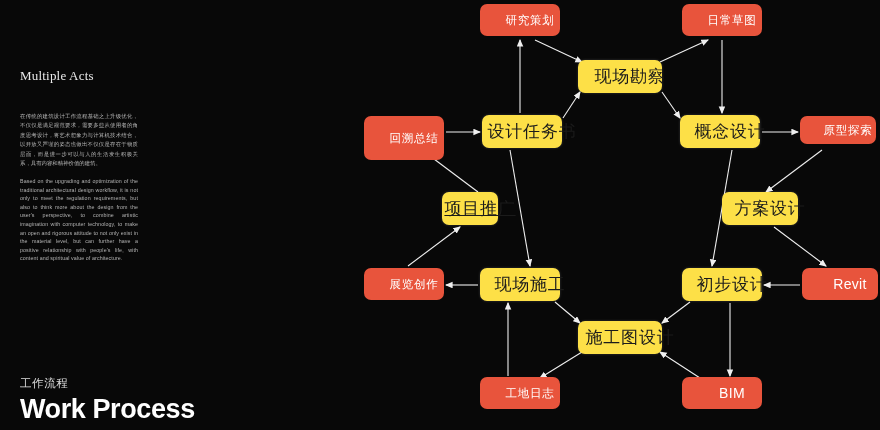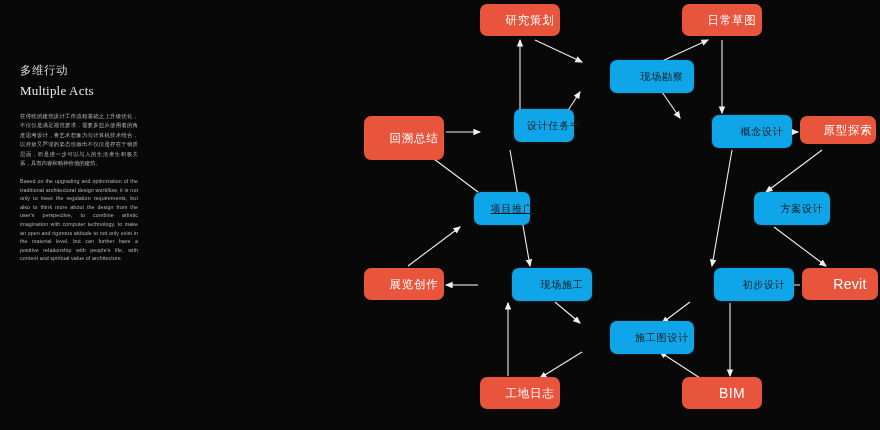--- a/index.html
+++ b/index.html
@@ -100,26 +100,25 @@
     position: absolute;
     display: flex;
     align-items: center;
     justify-content: center;
     border-radius: 7px;
     white-space: nowrap;
     font-family: "DejaVu Sans", "Liberation Sans", sans-serif;
     padding-left: 20px;
   }
   .node.light {
-    background: #0ea5e9;
+    background: #fde047;
     color: #1b1b1b;
-    font-size: 10px;
+    font-size: 17px;
     letter-spacing: .8px;
     box-shadow: 0 0 3px rgba(255,255,255,.18);
-    margin-left: 32px;
   }
   .node.accent {
     background: #e8543c;
     color: #ffffff;
     font-size: 11.5px;
     letter-spacing: .8px;
   }
   .node.latin {
     font-family: "Liberation Sans", sans-serif;
     font-size: 14px;
@@ -127,28 +126,31 @@
   }
 </style>
 </head>
 <body>
 
 <div id="root">
 
   <div id="left-panel">
 
     <div id="heading-block">
-      <div id="heading-cn">多维行动</div>
       <div id="heading-en">Multiple Acts</div>
     </div>
 
     <p id="para-cn">在传统的建筑设计工作流程基础之上升级优化，不仅仅是满足规范要求，需要多些从使用者的角度思考设计，将艺术想象力与计算机技术结合，以开放又严谨的姿态也做出不仅仅是存在于物质层面，而是进一步可以与人的生活发生积极关系，具有内容和精神价值的建筑。</p>
 
     <p id="para-en">Based on the upgrading and optimization of the traditional architectural design workflow, it is not only to meet the regulation requirements, but also to think more about the design from the user's perspective, to combine artistic imagination with computer technology, to make an open and rigorous attitude to not only exist in the material level, but can further have a positive relationship with people's life, with content and spiritual value of architecture.</p>
 
+    <div id="footer-block">
+      <div id="footer-cn">工作流程</div>
+      <div id="footer-en">Work Process</div>
+    </div>
 
   </div>
 
   <div id="diagram">
     <svg id="edges" viewBox="0 0 520 430">
       <defs>
         <marker id="arrowhead" markerWidth="7" markerHeight="7" refX="6" refY="3" orient="auto" markerUnits="strokeWidth">
           <path d="M0,0 L7,3 L0,6 z" fill="#efefef"></path>
         </marker>
       </defs>
@@ -180,21 +182,21 @@
     <div id="node-layer">
         <div class="node accent" style="left: 120px; top: 4px; width: 80px; height: 32px;">
           <span>研究策划</span>
         </div>
         <div class="node accent" style="left: 322px; top: 4px; width: 80px; height: 32px;">
           <span>日常草图</span>
         </div>
         <div class="node light" style="left: 218px; top: 60px; width: 84px; height: 33px;">
           <span>现场勘察</span>
         </div>
-        <div class="node light" style="left: 122px; top: 109px; width: 60px; height: 33px;">
+        <div class="node light" style="left: 122px; top: 115px; width: 80px; height: 33px;">
           <span>设计任务书</span>
         </div>
         <div class="node accent" style="left: 4px; top: 116px; width: 80px; height: 44px;">
           <span>回溯总结</span>
         </div>
         <div class="node light" style="left: 320px; top: 115px; width: 80px; height: 33px;">
           <span>概念设计</span>
         </div>
         <div class="node accent" style="left: 440px; top: 116px; width: 76px; height: 28px;">
           <span>原型探索</span>

